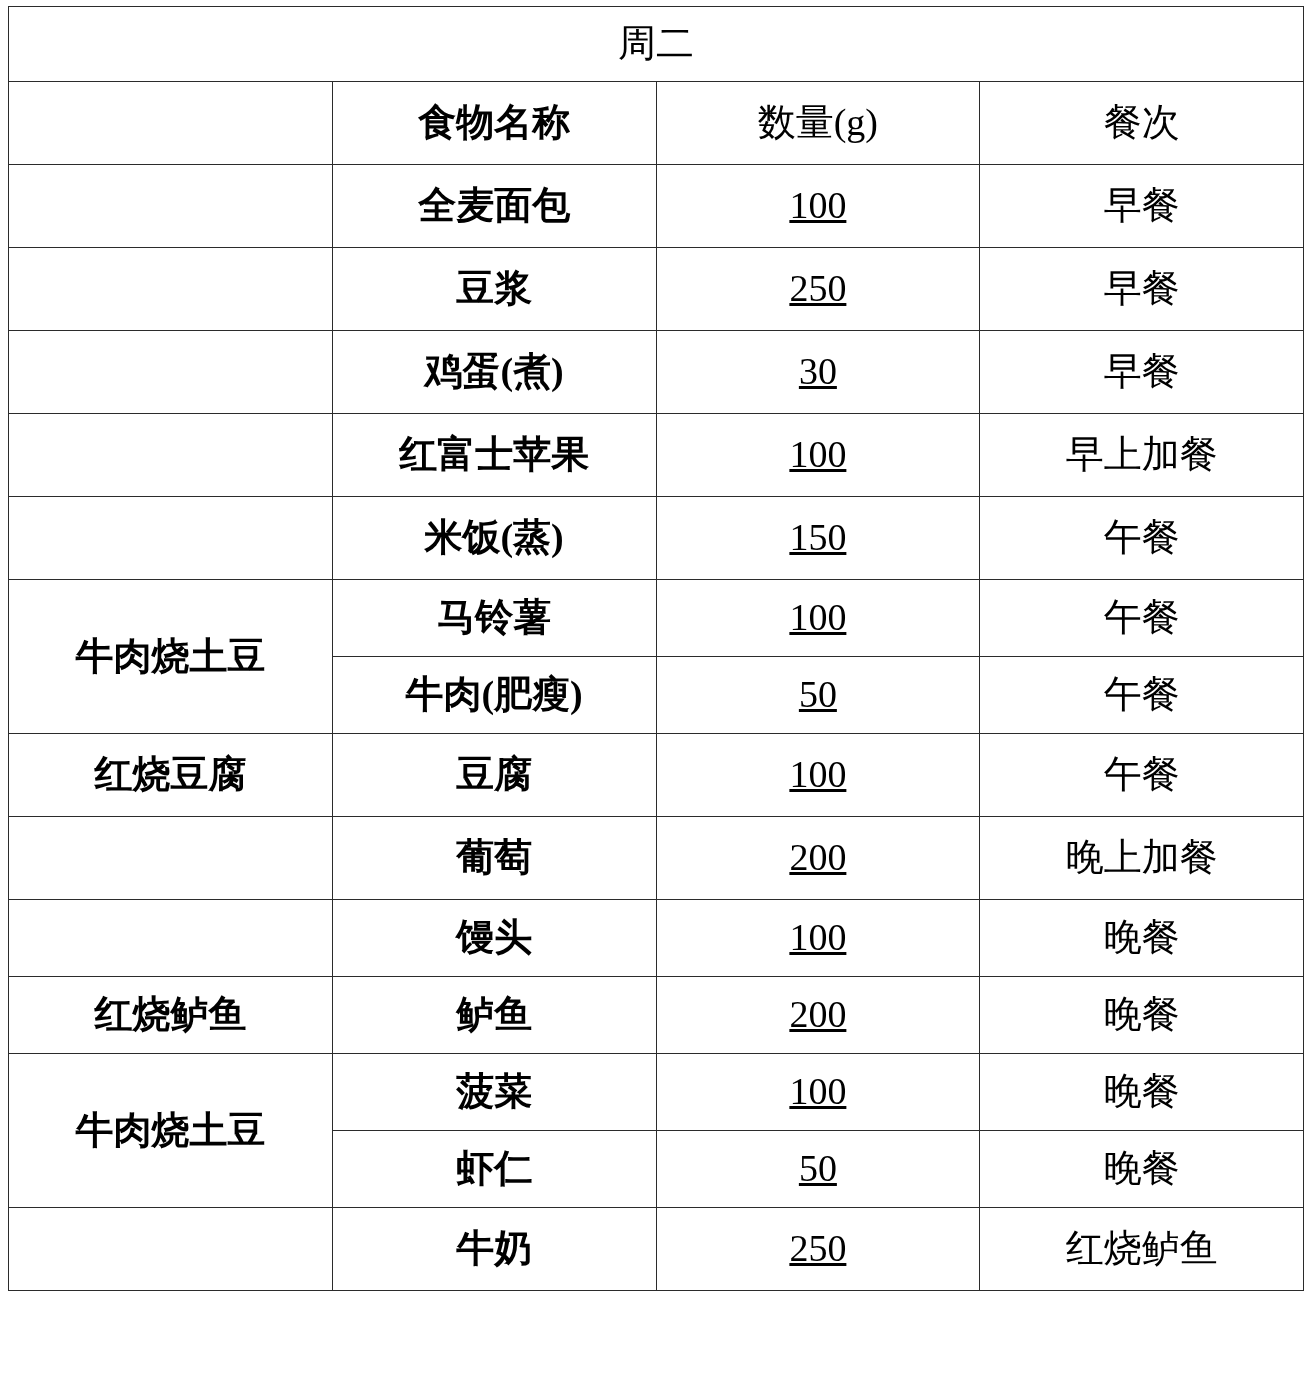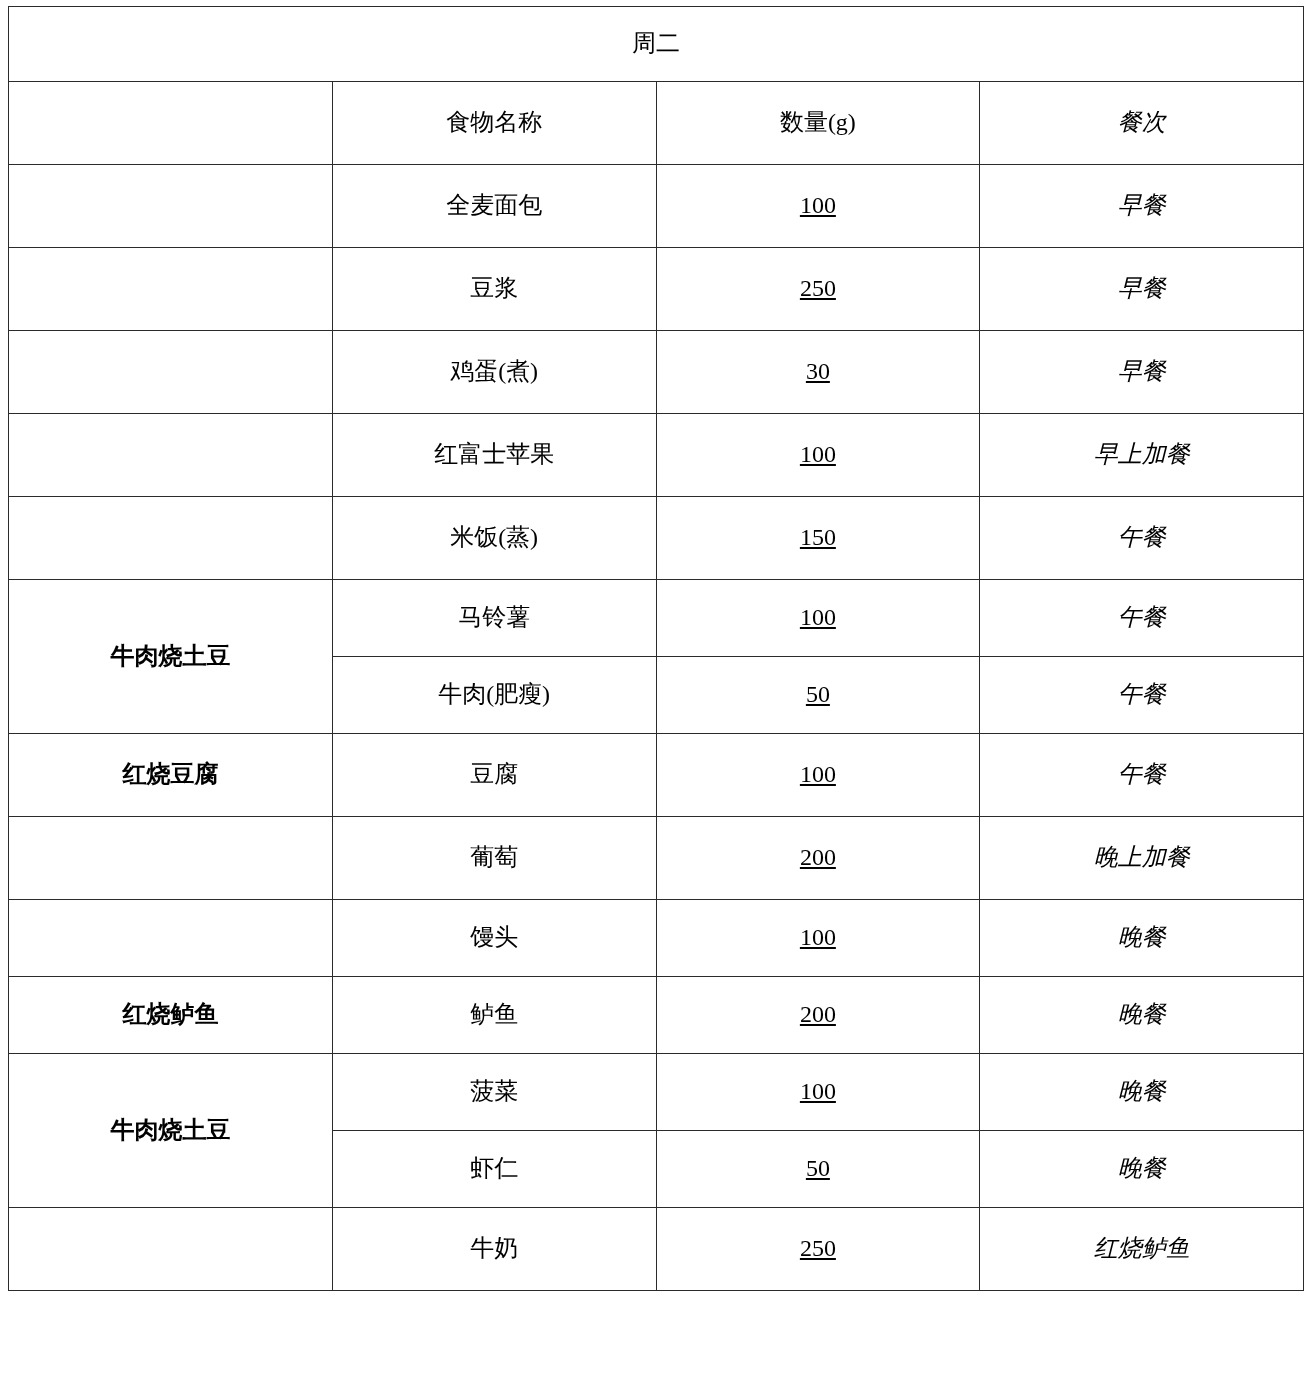--- a/index.html
+++ b/index.html
@@ -24,29 +24,29 @@
   table.menu-table {
     border-collapse: collapse;
     width: 1296px;
     table-layout: fixed;
     margin-top: 6px;
   }
   table.menu-table td {
     border: 1px solid #2b2b2b;
     text-align: center;
     vertical-align: middle;
-    font-size: 24px;
+    font-size: 38px;
     line-height: 1.15;
     padding: 4px 2px;
     font-family: "Liberation Serif", "DejaVu Serif", serif;
   }
   .col-dish   { width: 306px; }
-  .col-food   { width: 325px; }
+  .col-food   { width: 325px; font-weight: bold; }
   .col-amount { width: 386px; }
-  .col-meal   { width: 279px; font-style: italic; }
+  .col-meal   { width: 279px; }
 
   td.title-cell {
     font-size: 31px;
     height: 66px;
     padding: 10px 0;
   }
   td.header-cell {
     height: 74px;
     font-size: 31px;
   }

